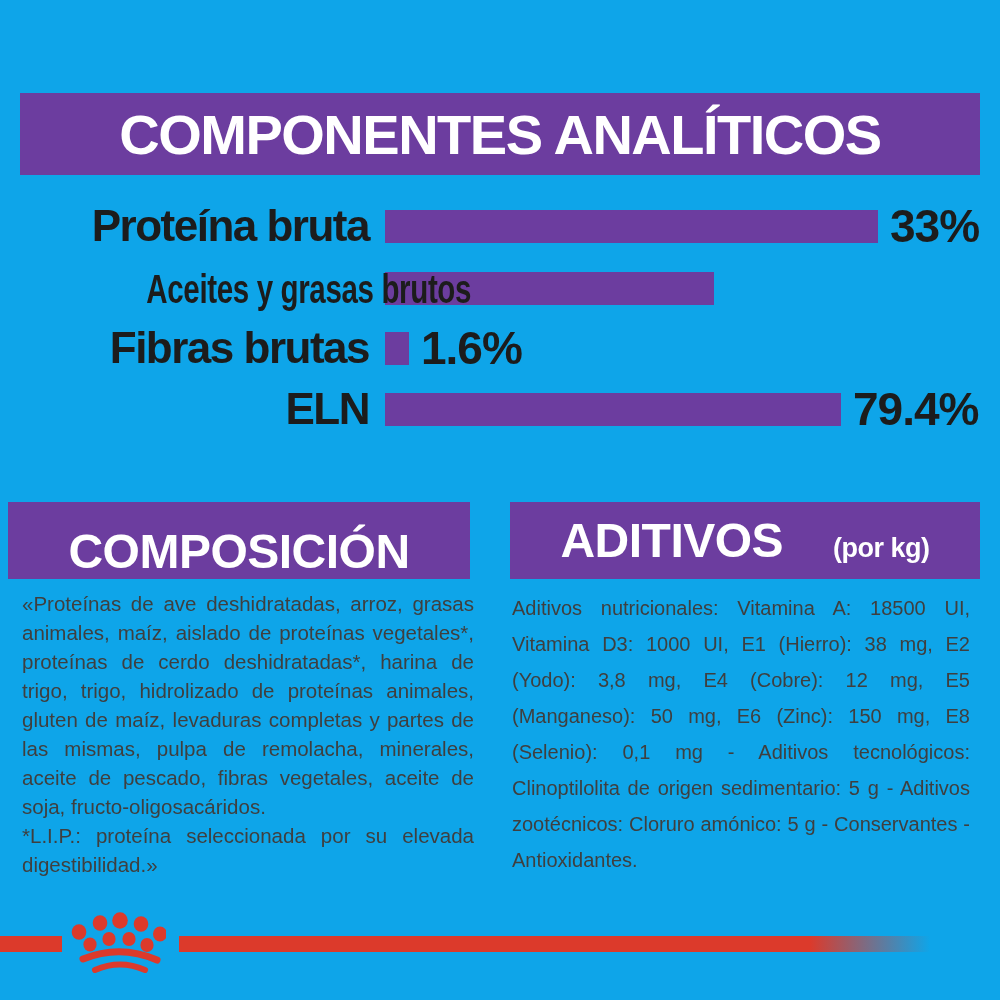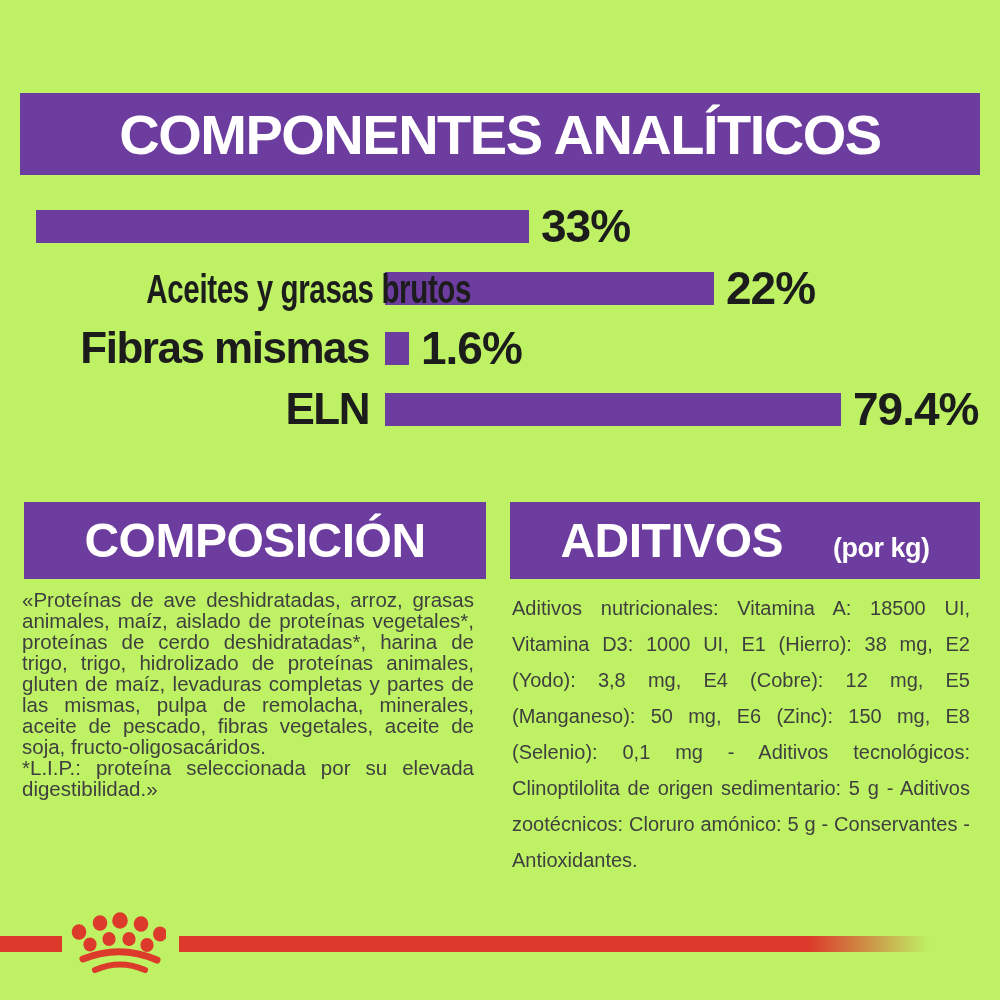--- a/index.html
+++ b/index.html
@@ -4,77 +4,77 @@
 <style>
   * { margin:0; padding:0; box-sizing:border-box; }
   html,body { background:#fff; }
   :root{
     --purple:#6C3D9F;
     --red:#DC3A2B;
     --text-dark:#1C1C1C;
     --text-body:#3F3F3F;
   }
   .page{
-    position:relative; width:1000px; height:1000px; background:#bef264;
+    position:relative; width:1000px; height:1000px; background:#0ea5e9;
     font-family:"Liberation Sans", sans-serif; overflow:hidden;
   }
   .banner{
     position:absolute; background:var(--purple); color:#fff;
     display:flex; align-items:center; justify-content:center; font-weight:700;
   }
   .banner-main{ left:20px; top:93px; width:960px; height:82px; font-size:56px; letter-spacing:-1.5px; }
   .banner-sec{ top:502px; height:77px; font-size:48px; letter-spacing:-0.5px; }
-  .banner-comp{ left:24px; width:462px; }
+  .banner-comp{ left:8px; width:462px;align-items:flex-end; }
   .banner-adit{ left:510px; width:470px; }
   .banner-inner{ display:flex; align-items:baseline; gap:10px; }
   .banner-suffix{ font-size:27px; font-weight:700;margin-left:40px; }
 
   .chart-row{ position:absolute; left:20px; width:975px; height:64px; display:flex; align-items:center; }
   .row-label{
     width:349px; flex:none; text-align:right; font-weight:700; font-size:44px;
     color:var(--text-dark); letter-spacing:-1.5px; white-space:nowrap;
   }
   .condensed{ display:inline-block; font-size:41px; transform:scaleX(0.72); transform-origin:100% 60%; letter-spacing:-0.5px; }
   .bar-fill{ margin-left:16px; height:33px; flex:none; background:var(--purple); }
   .pct{ font-weight:700; font-size:46px; color:var(--text-dark); margin-left:12px; letter-spacing:-1px; white-space:nowrap; }
 
   .text-col{ position:absolute; color:var(--text-body); text-align:justify; }
-  .comp-text{ left:22px; top:589px; width:452px; font-size:20.5px; line-height:21px; }
+  .comp-text{ left:22px; top:589px; width:452px; font-size:20.5px; line-height:29px; }
   .adit-text{ left:512px; top:590px; width:458px; font-size:20px; line-height:36px; }
 
   .stripe{ position:absolute; top:936px; height:16px; background:var(--red); }
   .stripe-left{ left:0; width:62px; }
   .stripe-right{ left:179px; width:751px; }
 
   .crown{ position:absolute; left:60px; top:898px; width:106px; height:82px; }
 </style>
 </head>
 <body>
 
 <div class="page">
 
   <div class="banner banner-main">
     <span>COMPONENTES ANALÍTICOS</span>
   </div>
 
   <div class="chart-row" style="top:194px">
+    <div class="row-label">Proteína bruta</div>
     <div class="bar-fill" style="width: 493px; background: rgb(108, 61, 159);"></div>
     <div class="pct">33%</div>
   </div>
 
   <div class="chart-row" style="top:256px">
     <div class="row-label">
       <span class="condensed">Aceites y grasas brutos</span>
     </div>
     <div class="bar-fill" style="width: 329px; background: rgb(108, 61, 159);"></div>
-    <div class="pct">22%</div>
   </div>
 
   <div class="chart-row" style="top:316px">
-    <div class="row-label">Fibras mismas</div>
+    <div class="row-label">Fibras brutas</div>
     <div class="bar-fill" style="width: 24px; background: rgb(108, 61, 159);"></div>
     <div class="pct">1.6%</div>
   </div>
 
   <div class="chart-row" style="top:377px">
     <div class="row-label">ELN</div>
     <div class="bar-fill" style="width: 456px; background: rgb(108, 61, 159);"></div>
     <div class="pct">79.4%</div>
   </div>
 

